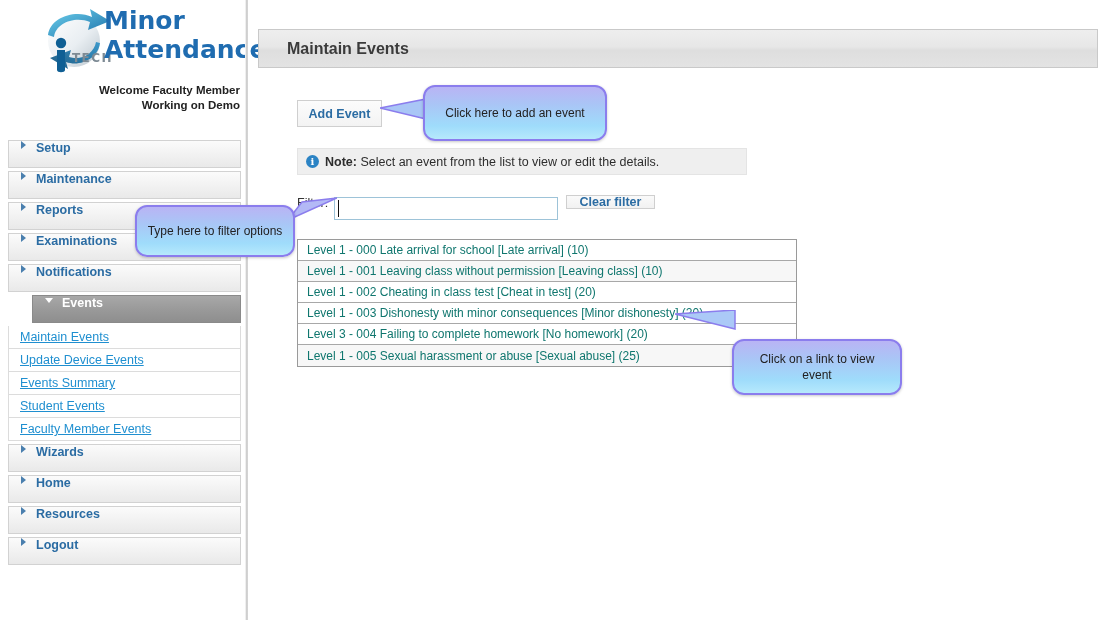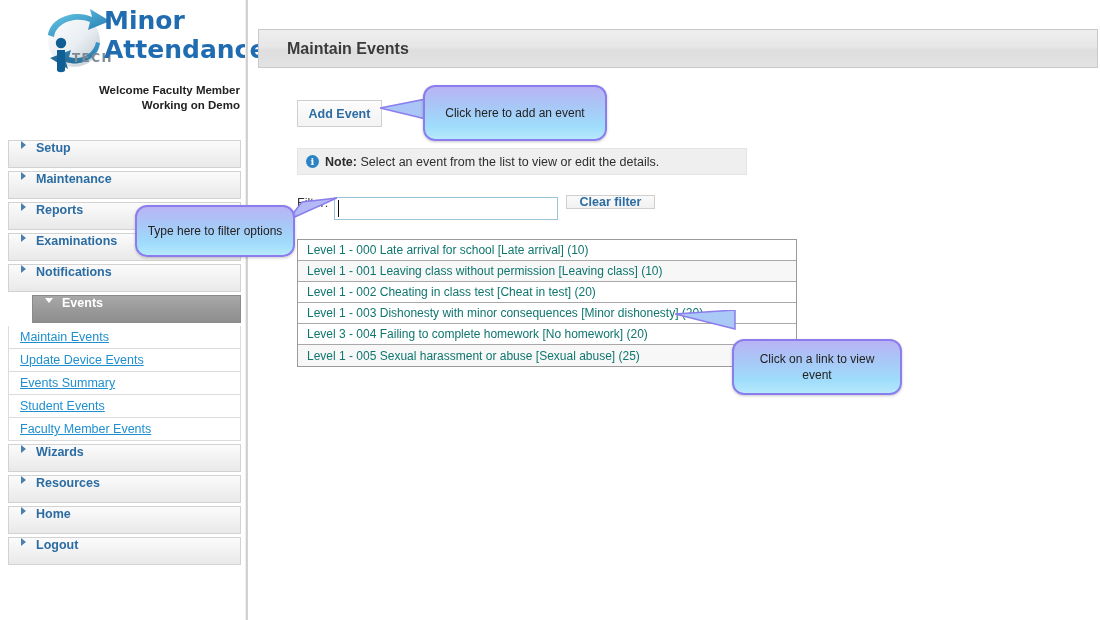--- a/index.html
+++ b/index.html
@@ -272,26 +272,26 @@
         </div>
       </div>
 
       <div class="nav-group">
         <span class="tri"></span>
         <span class="lbl">Wizards</span>
       </div>
 
       <div class="nav-group">
         <span class="tri"></span>
+        <span class="lbl">Home</span>
+      </div>
+
+      <div class="nav-group">
+        <span class="tri"></span>
         <span class="lbl">Resources</span>
-      </div>
-
-      <div class="nav-group">
-        <span class="tri"></span>
-        <span class="lbl">Home</span>
       </div>
 
       <div class="nav-group">
         <span class="tri"></span>
         <span class="lbl">Logout</span>
       </div>
 
     </div>
   </div>
 

